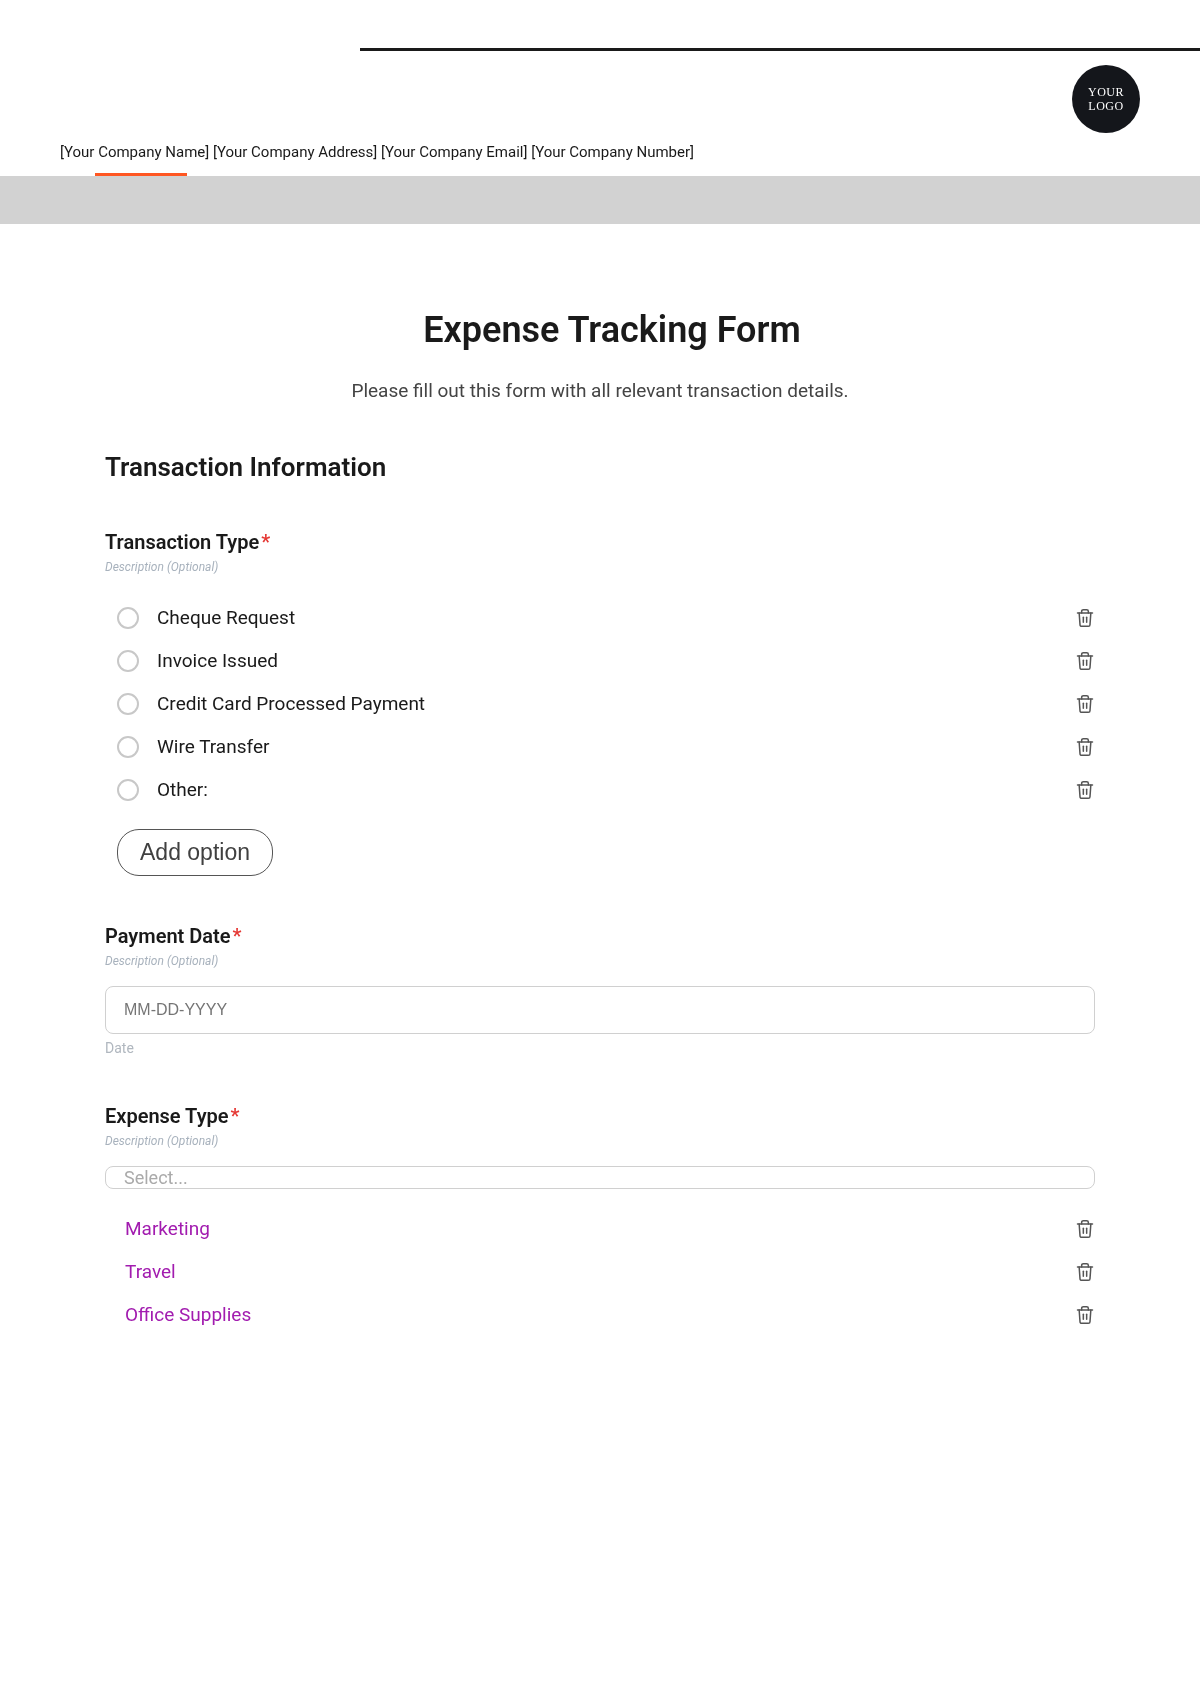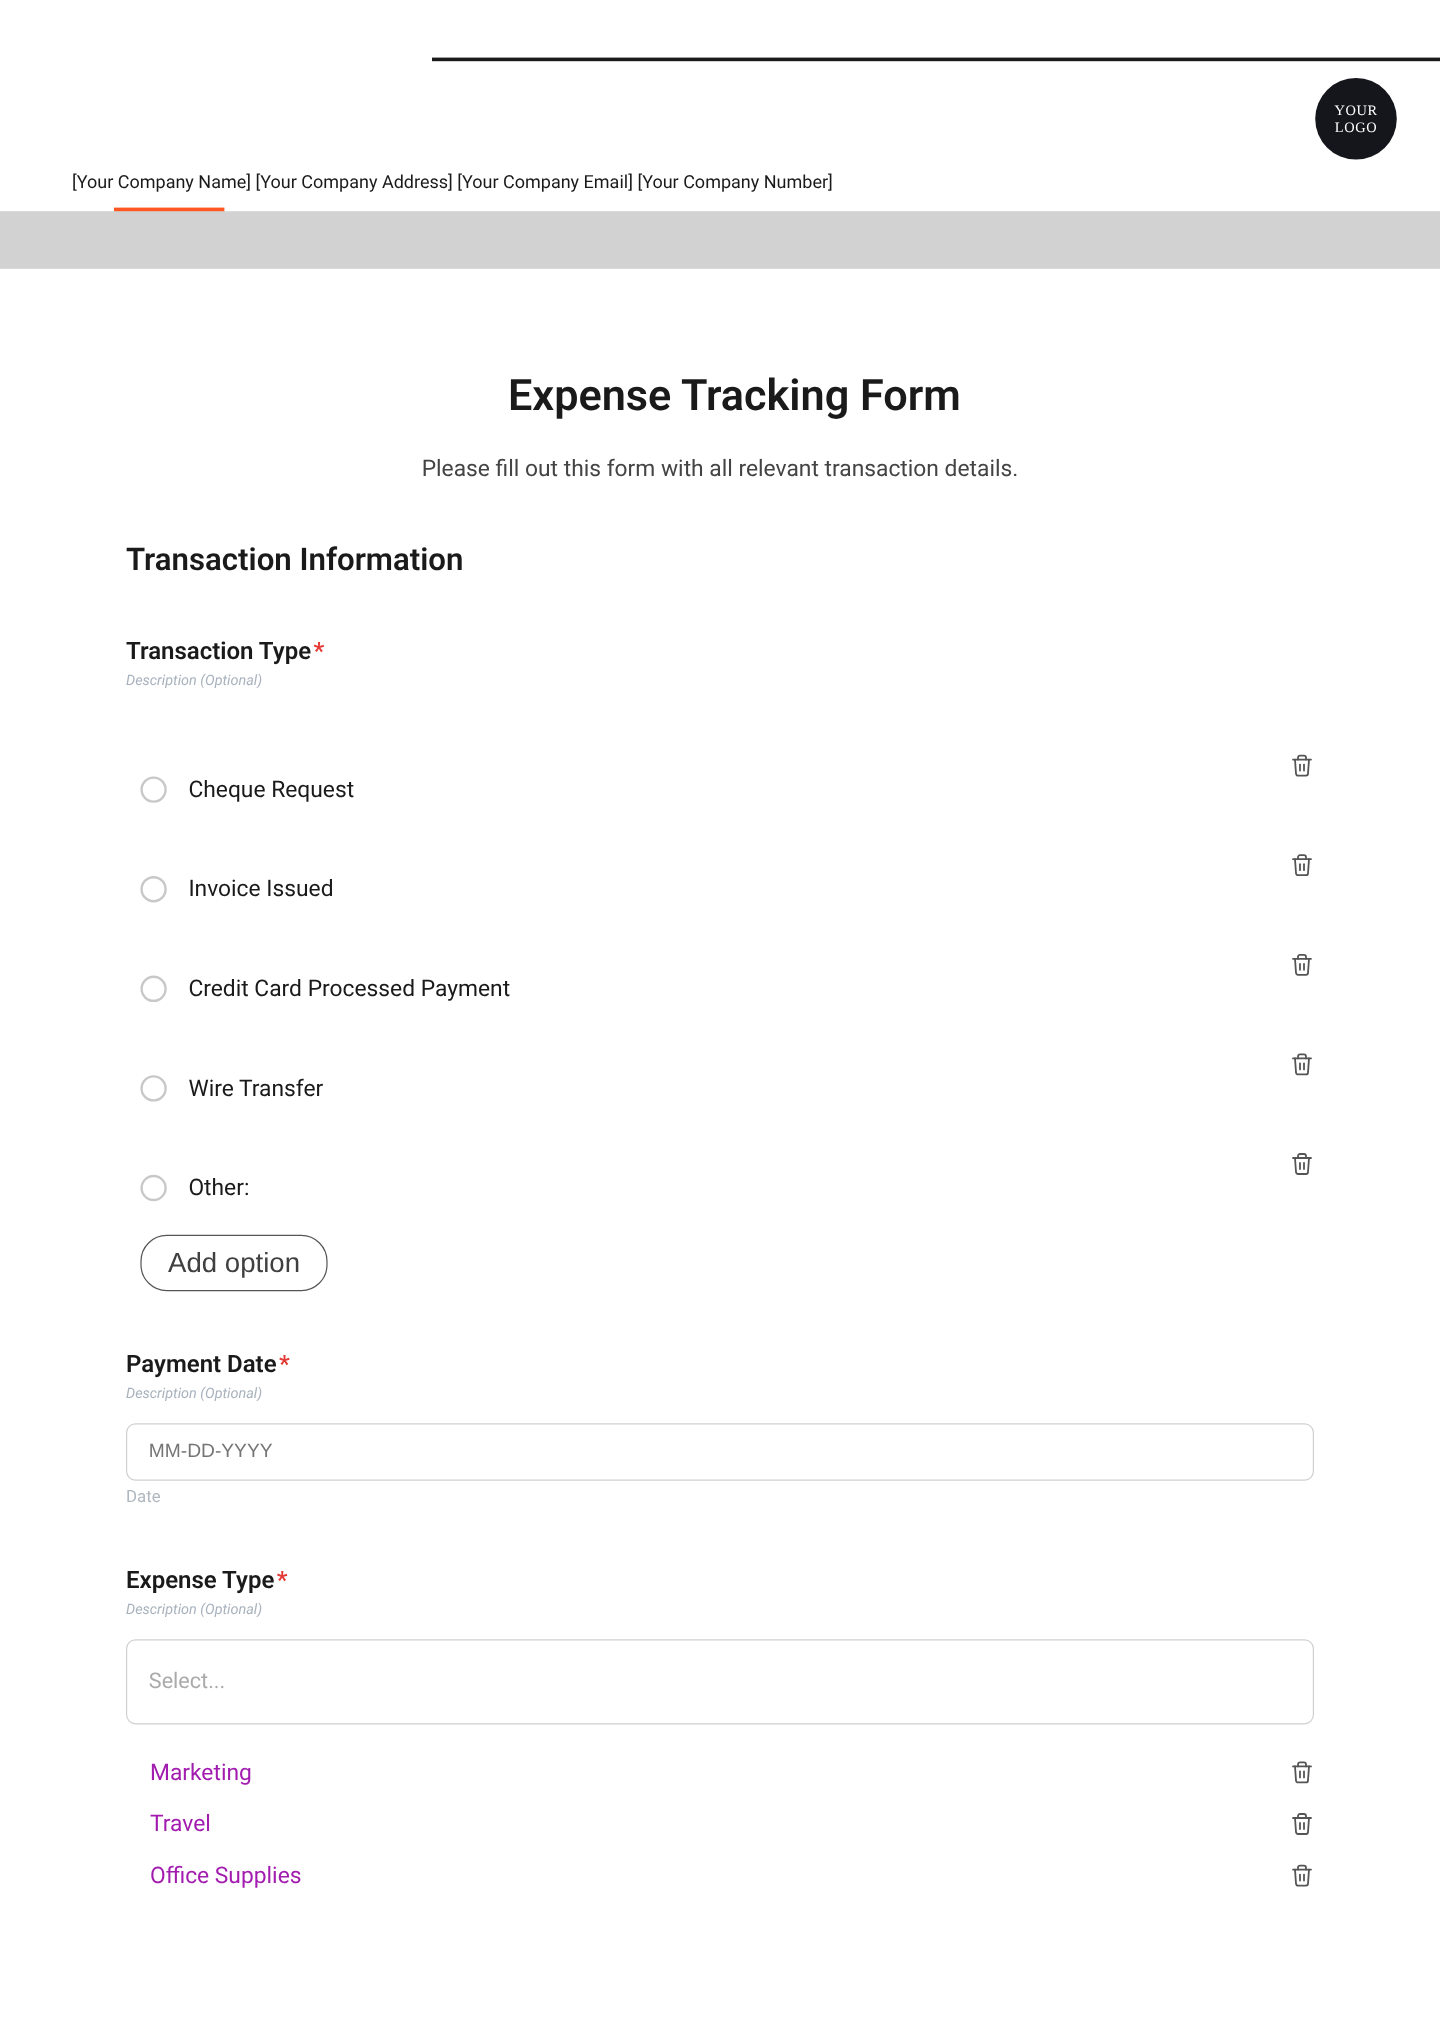--- a/index.html
+++ b/index.html
@@ -16,21 +16,21 @@
     .top-divider {
       margin-left: 360px;
       margin-right: 0;
       height: 3px;
       background: #1a1a1a;
       margin-top: 48px;
     }
     .header-logo-row {
       display: flex;
       justify-content: flex-end;
-      padding-right: 36px;
+      padding-right: 60px;
       margin-top: 14px;
     }
     .logo-circle {
       width: 68px;
       height: 68px;
       border-radius: 50%;
       background: #14161b;
       display: flex;
       flex-direction: column;
       align-items: center;
@@ -109,21 +109,20 @@
     .option-row {
       display: flex;
       align-items: center;
       justify-content: space-between;
       padding: 10px 0 10px 12px;
     }
     .option-left {
       display: flex;
       align-items: center;
       gap: 18px;
-      margin-top: 40px;
     }
     .radio-circle {
       width: 22px;
       height: 22px;
       border-radius: 50%;
       border: 2px solid #c8c8c8;
       background: #fff;
       flex-shrink: 0;
     }
     .option-text {
@@ -158,21 +157,21 @@
     }
     .input-sublabel {
       font-size: 14px;
       color: #b0b7bf;
       margin-top: 6px;
     }
     .select-field {
       width: 100%;
       border: 1px solid #d0d0d0;
       border-radius: 8px;
-      padding: 24px 18px;
+      padding: 0 18px;
       font-size: 18px;
       color: #aaa;
       margin-top: 18px;
       background: #fff;
       display: flex;
       align-items: center;
       justify-content: space-between;
     }
     .dropdown-options {
       margin-top: 18px;

